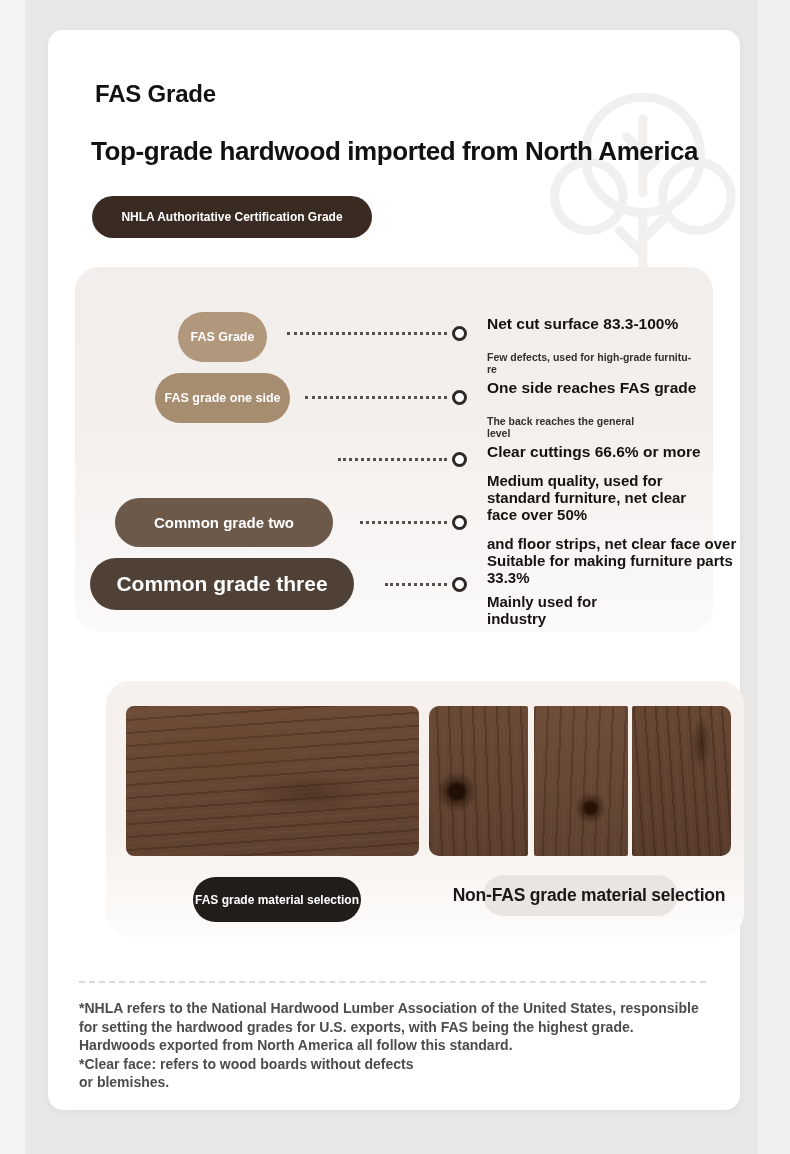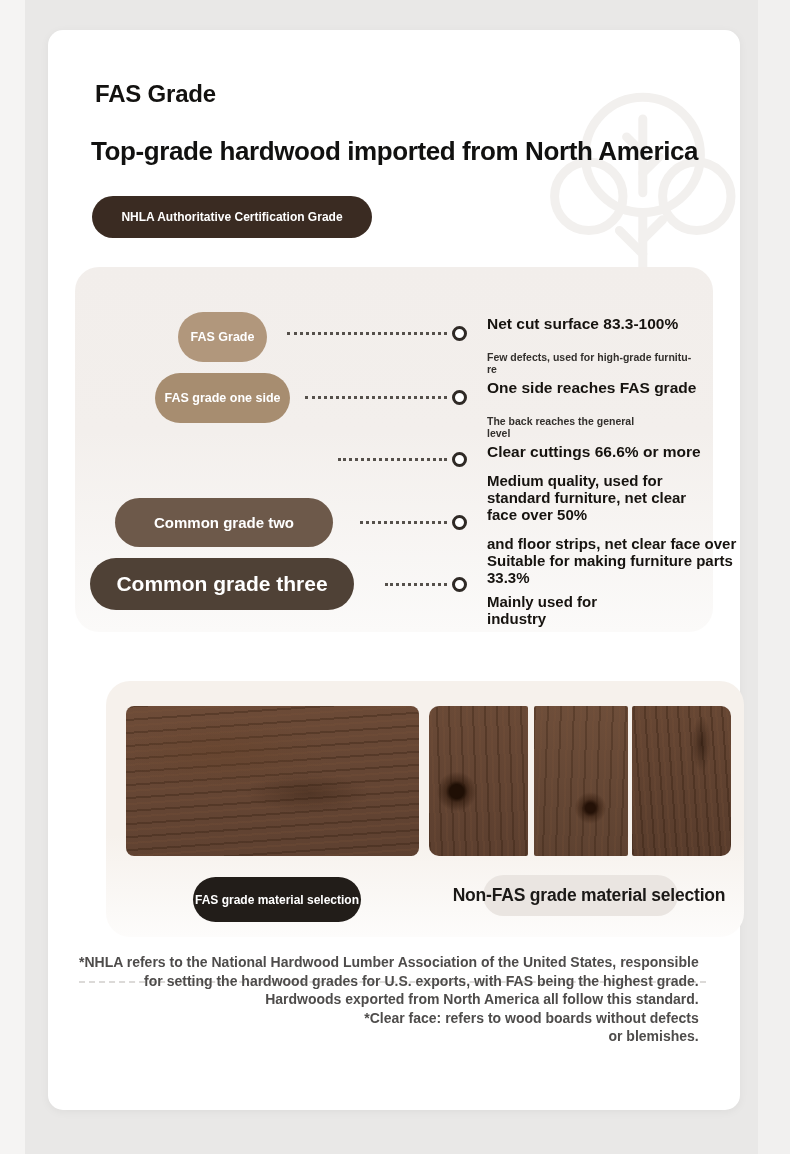--- a/index.html
+++ b/index.html
@@ -88,21 +88,21 @@
                 border-radius:23px; color:#fff; font-size:12px; font-weight:bold;
                 display:flex; align-items:center; justify-content:center; white-space:nowrap; }
   .label-light-bg { position:absolute; left:377px; top:194px; width:195px; height:41px;
                     background:#eae5e1; border-radius:21px; }
   .label-light-text { position:absolute; left:333px; top:203px; width:300px; text-align:center;
                       font-size:17.5px; font-weight:bold; color:#1b1917; letter-spacing:-0.2px;
                       line-height:22px; white-space:nowrap; }
 
   .divider { position:absolute; left:31px; top:951px; width:627px; height:0;
              border-top:2px dashed #dcdad8; }
-  .footnote { position:absolute; left:31px; top:923px;text-align:right; }
+  .footnote { position:absolute; left:31px; top:969px; }
   .footnote div { font-size:14px; font-weight:bold; color:#4e4c4b; line-height:18.5px; white-space:nowrap; }
 </style>
 </head>
 <body>
 
 <div class="viewport">
   <div class="edge edge-left"></div>
   <div class="edge edge-right"></div>
 
   <div class="card">

